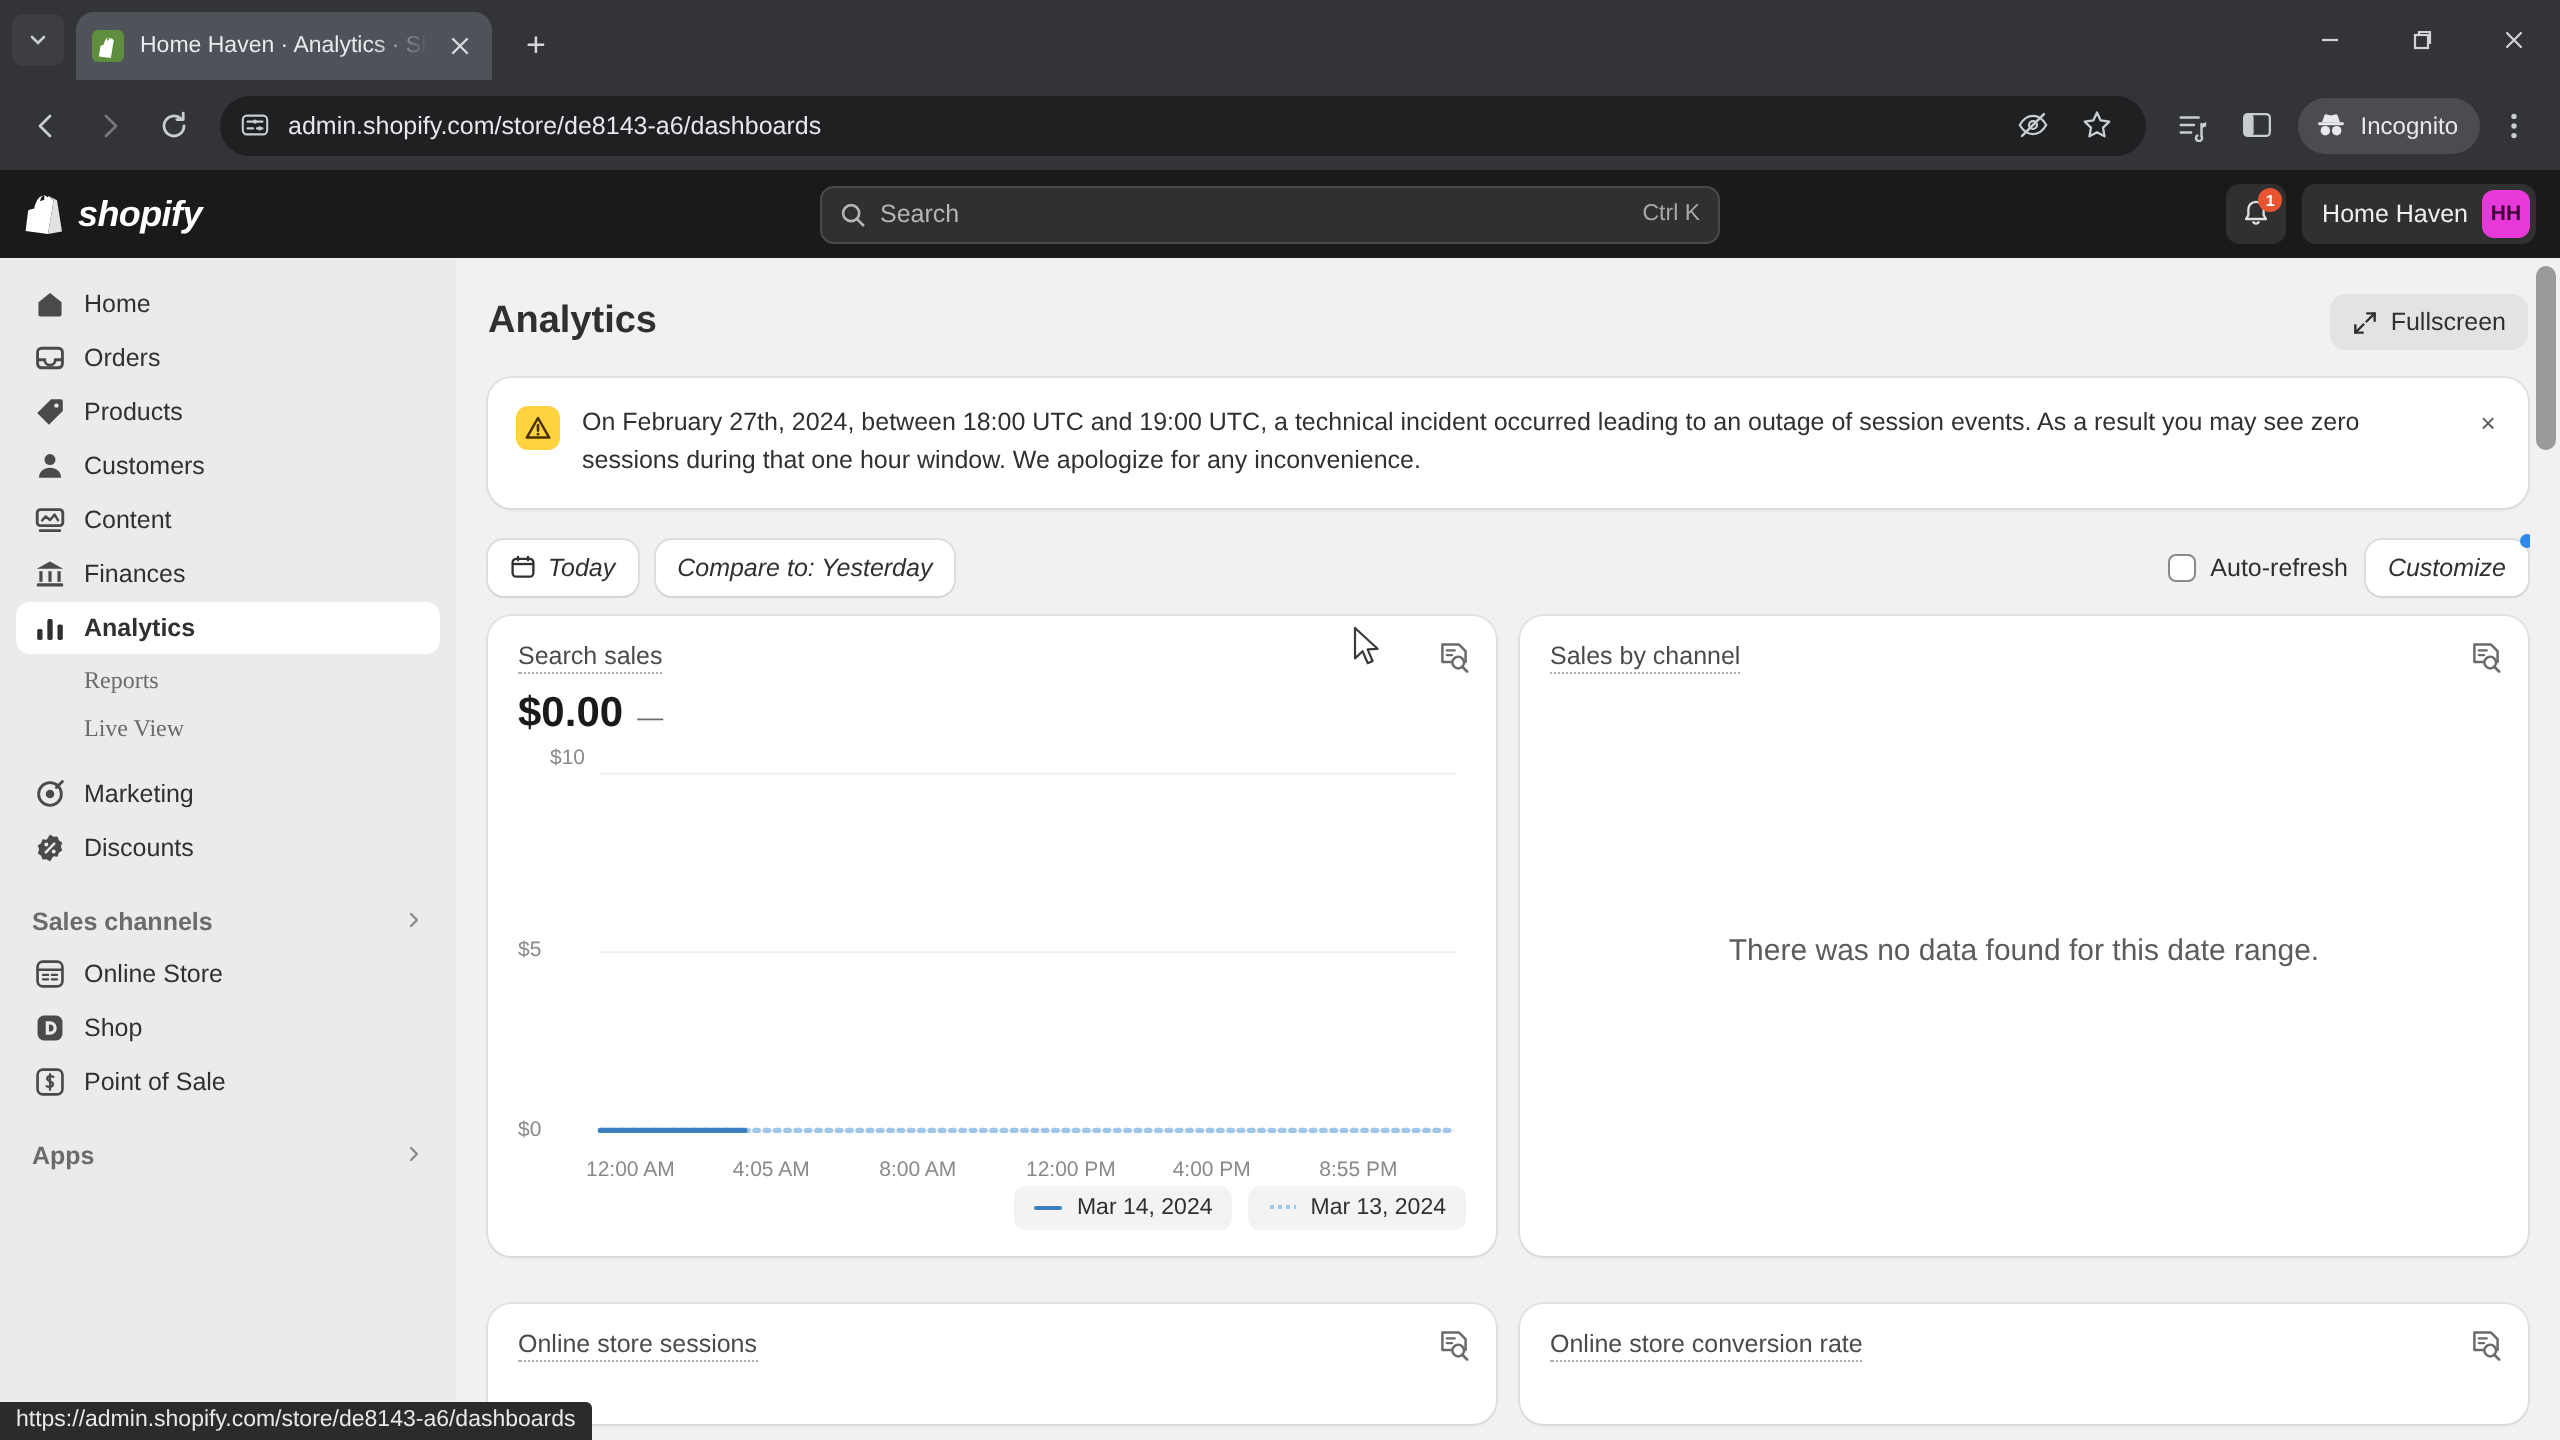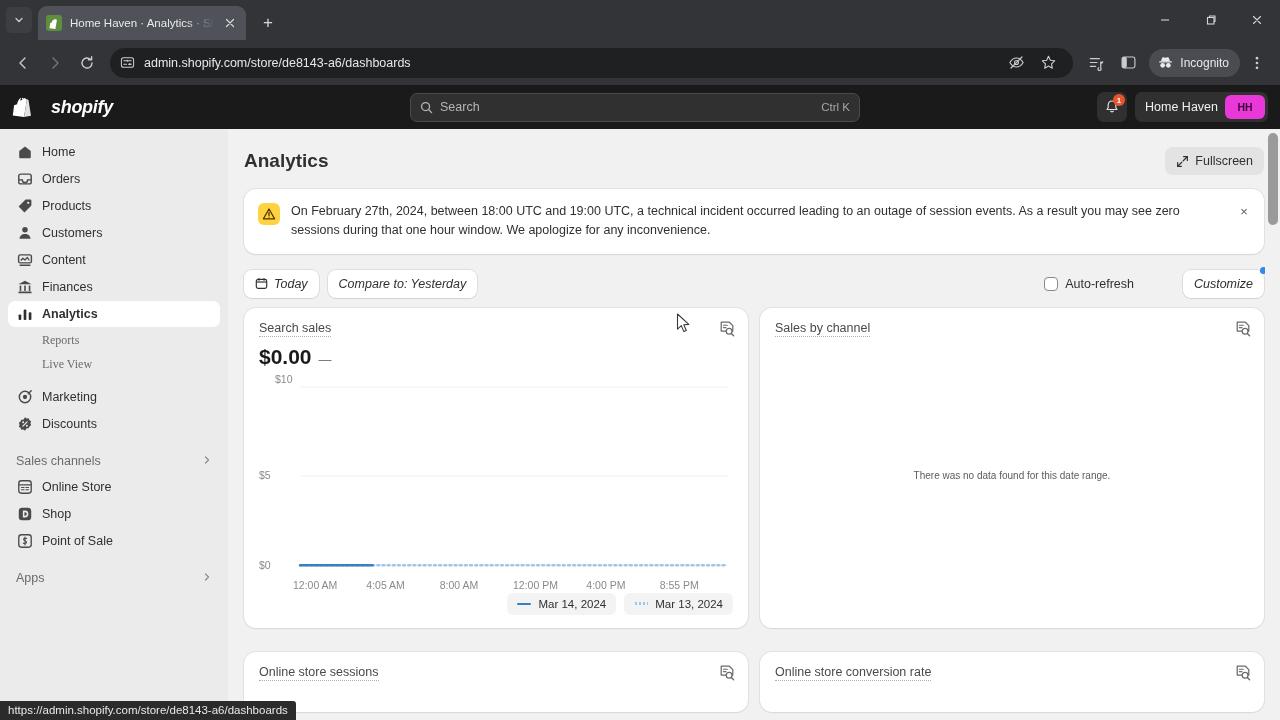--- a/index.html
+++ b/index.html
@@ -84,21 +84,21 @@
     margin-left: 4px;
   }
   .incognito-pill span { font-size: 12px; color: #e8e9ec; }
 
   
   .shop-topbar {
     height: 44px; background: #1a1a1a;
     display: flex; align-items: center; padding: 0 12px;
     position: relative;
   }
-  .shop-logo { display: flex; align-items: center; gap: 19px; }
+  .shop-logo { display: flex; align-items: center; gap: 7px; }
   .shop-logo-txt {
     font-size: 18px; font-weight: bold; font-style: italic;
     color: #ffffff; letter-spacing: -0.3px;
   }
   .shop-search {
     position: absolute; left: 410px; width: 450px; height: 29px;
     background: #303030; border: 1px solid #4a4a4a; border-radius: 7px;
     display: flex; align-items: center; padding: 0 9px; gap: 7px;
   }
   .shop-search-ph { font-size: 12.5px; color: #b5b5b5; }
@@ -115,21 +115,21 @@
     background: #e8542f; color: #fff; font-size: 8px;
     display: flex; align-items: center; justify-content: center;
     padding: 0 2px; font-weight: bold;
   }
   .store-pill {
     height: 30px; background: #303030; border-radius: 7px;
     display: flex; align-items: center; gap: 7px; padding: 0 3px 0 10px;
   }
   .store-name { font-size: 12.5px; color: #f0f0f0; font-weight: 500; }
   .avatar {
-    width: 40px; height: 24px; border-radius: 6px;
+    width: 24px; height: 24px; border-radius: 6px;
     background: #e839d8; color: #3d0037;
     font-size: 10.5px; font-weight: bold;
     display: flex; align-items: center; justify-content: center;
   }
 
   
   .app-body { display: flex; height: 635px; background: #f1f1f1; }
 
   .sidebar {
     width: 228px; background: #ebebeb; padding: 10px 8px 0 8px;
@@ -149,21 +149,21 @@
   .nav-item.active .nav-label { font-weight: bold; }
   .nav-sub {
     height: 24px; display: flex; align-items: center;
     padding-left: 34px; border-radius: 7px;
   }
   .nav-sub-label { font-size: 12px; color: #6b6b6b; font-family: Liberation Serif, serif; }
   .nav-sec {
     height: 26px; display: flex; align-items: center;
     padding: 0 8px; margin-top: 10px; border-radius: 7px;
   }
-  .nav-sec-label { font-size: 12.5px; color: #6b6b6b; font-weight: 400; flex: 1; }
+  .nav-sec-label { font-size: 12.5px; color: #6b6b6b; font-weight: 700; flex: 1; }
   .nav-sec-chev { color: #8a8a8a; font-size: 10px; }
 
   .content {
     flex: 1; overflow: hidden; position: relative;
     background: #f1f1f1; padding: 0 16px;
   }
   .page-head {
     display: flex; align-items: center; padding: 18px 0 14px 0;
   }
   .page-title { font-size: 19px; font-weight: bold; color: #303030; }
@@ -203,21 +203,21 @@
     margin-right: 9px;
   }
   .pill-btn span { font-size: 12.5px; color: #303030; font-style: italic; }
   .filters-right { margin-left: auto; display: flex; align-items: center; gap: 9px; }
   .checkrow { display: flex; align-items: center; gap: 7px; }
   .checkbox {
     width: 14px; height: 14px; border-radius: 4px;
     border: 1.5px solid #8a8a8a; background: #fff;
   }
   .checkrow span { font-size: 12.5px; color: #303030; }
-  .customize-wrap { position: relative; margin-left: 40px; }
+  .customize-wrap { position: relative; }
   .blue-dot {
     position: absolute; top: -3px; right: -3px;
     width: 7px; height: 7px; border-radius: 50%; background: #2e8ae6;
   }
 
   .cards {
     display: grid; grid-template-columns: 1fr 1fr; gap: 12px;
   }
   .card {
     background: #ffffff; border-radius: 12px;
@@ -236,21 +236,21 @@
   }
   .card-value {
     font-size: 21px; font-weight: bold; color: #1a1a1a;
     margin-top: 8px; display: flex; align-items: baseline; gap: 7px;
   }
   .card-value .delta { font-size: 13px; font-weight: normal; color: #6b6b6b; }
 
   .chart-area { flex: 1; position: relative; margin-top: 10px; }
   .empty-msg {
     flex: 1; display: flex; align-items: center; justify-content: center;
-    font-size: 10px; color: #5c5c5c;
+    font-size: 15px; color: #5c5c5c;
   }
   .legend {
     display: flex; justify-content: flex-end; gap: 8px; margin-top: 6px;
   }
   .legend-item {
     height: 22px; border-radius: 6px; background: #f3f3f3;
     display: flex; align-items: center; gap: 7px; padding: 0 10px;
   }
   .legend-item span { font-size: 11.5px; color: #303030; }
   .legend-swatch-solid { width: 14px; height: 2.5px; background: #3c7fc0; border-radius: 2px; }

